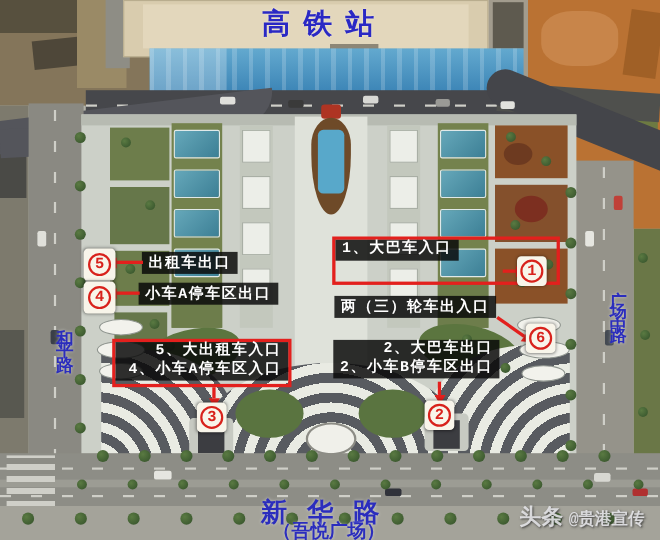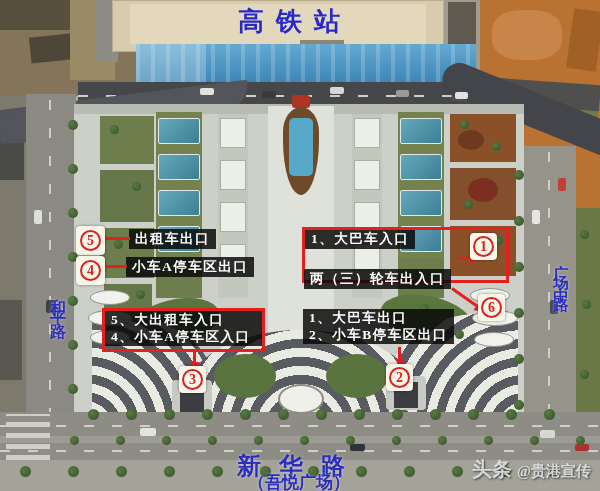--- a/index.html
+++ b/index.html
@@ -1,18 +1,18 @@
 <!DOCTYPE html>
 <html><head>
 <meta charset="utf-8">
 <style>
   html,body{margin:0;padding:0;background:#222;}
   .stage{position:relative;width:600px;height:491px;overflow:hidden;
-         background:#b2b2a8;font-family:Liberation Serif, serif;
-         -webkit-user-select:none;user-select:none;}
+         background:#b2b2a8;font-family:Liberation Mono, monospace;
+         -webkit-user-select:none;user-select:none;text-align:right;}
   .stage *{box-sizing:border-box;}
   .mf{position:absolute;}
   
   .canopy{background:repeating-linear-gradient(90deg,rgba(255,255,255,.18) 0 4px,transparent 4px 15px),
           linear-gradient(180deg,#63a9cf,#2c76ac);}
   .roof{background:linear-gradient(135deg,#66a8ba,#3c7f95);border:1px solid #e0e9e9;border-radius:2px;}
   .kiosk{background:#eceee8;border:1px solid #a9afa5;}
   .oval{background:#f2f2ec;border:1px solid #8f958f;border-radius:50%;}
   .tree{background:radial-gradient(circle at 35% 35%,#5a7a42,#33502a);border-radius:50%;}
   .dashes-h{background:repeating-linear-gradient(90deg,#cfcfc8 0 10px,transparent 10px 28px);}
@@ -242,38 +242,38 @@
   <div class="chip big" style="left:76px;top:226px;">
     <i>5</i>
     </div>
 
   <div class="lbl" style="left:126px;top:257px;">小车A停车区出口</div>
   <div class="arr h head-left" style="left:106px;top:265px;width:21px;"></div>
   <div class="chip big" style="left:76px;top:256px;">
     <i>4</i>
     </div>
 
-  <div class="redframe" style="left:302px;top:215px;width:207px;height:56px;margin-top:12px;">
+  <div class="redframe" style="left:302px;top:215px;width:207px;height:44px;">
     <div class="lbl">
       <span class="ln">1、大巴车入口</span>
     </div>
     <div class="arr h head-right" style="left:152px;top:27px;width:12px;"></div>
   </div>
   <div class="chip" style="left:470px;top:233px;">
     <i>1</i>
     </div>
 
   <div class="lbl" style="left:304px;top:269px;">两（三）轮车出入口</div>
   <div class="arr h diag head-right" style="left:452px;top:287px;width:30px;"></div>
   <div class="chip" style="left:478px;top:294px;">
     <i>6</i>
     </div>
 
   <div class="lbl" style="left:303px;top:309px;">
-    <span class="ln">1、大巴车出口</span>
+    <span class="ln">2、大巴车出口</span>
     <span class="ln">2、小车B停车区出口</span>
   </div>
   <div class="arr v head-down" style="left:398px;top:347px;height:12px;"></div>
   <div class="chip" style="left:386px;top:364px;">
     <i>2</i>
     </div>
 
   <div class="redframe" style="left:102px;top:308px;width:163px;height:44px;">
     <div class="lbl" style="width:157px;">
       <span class="ln">5、大出租车入口</span>

